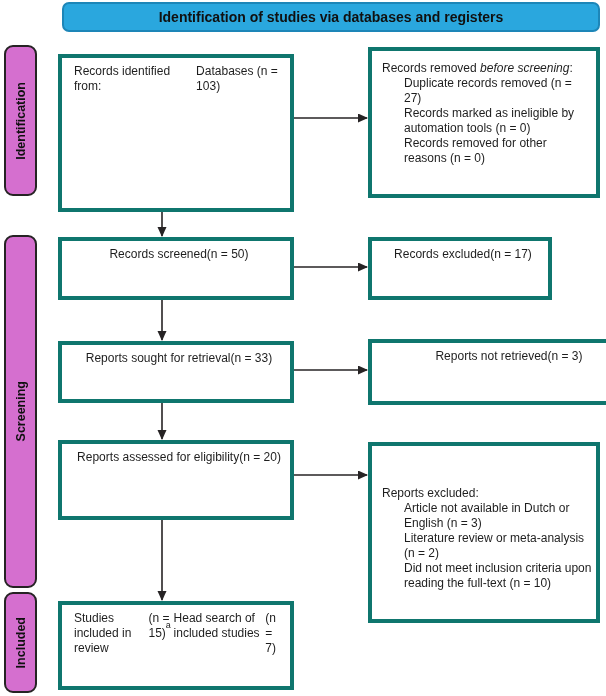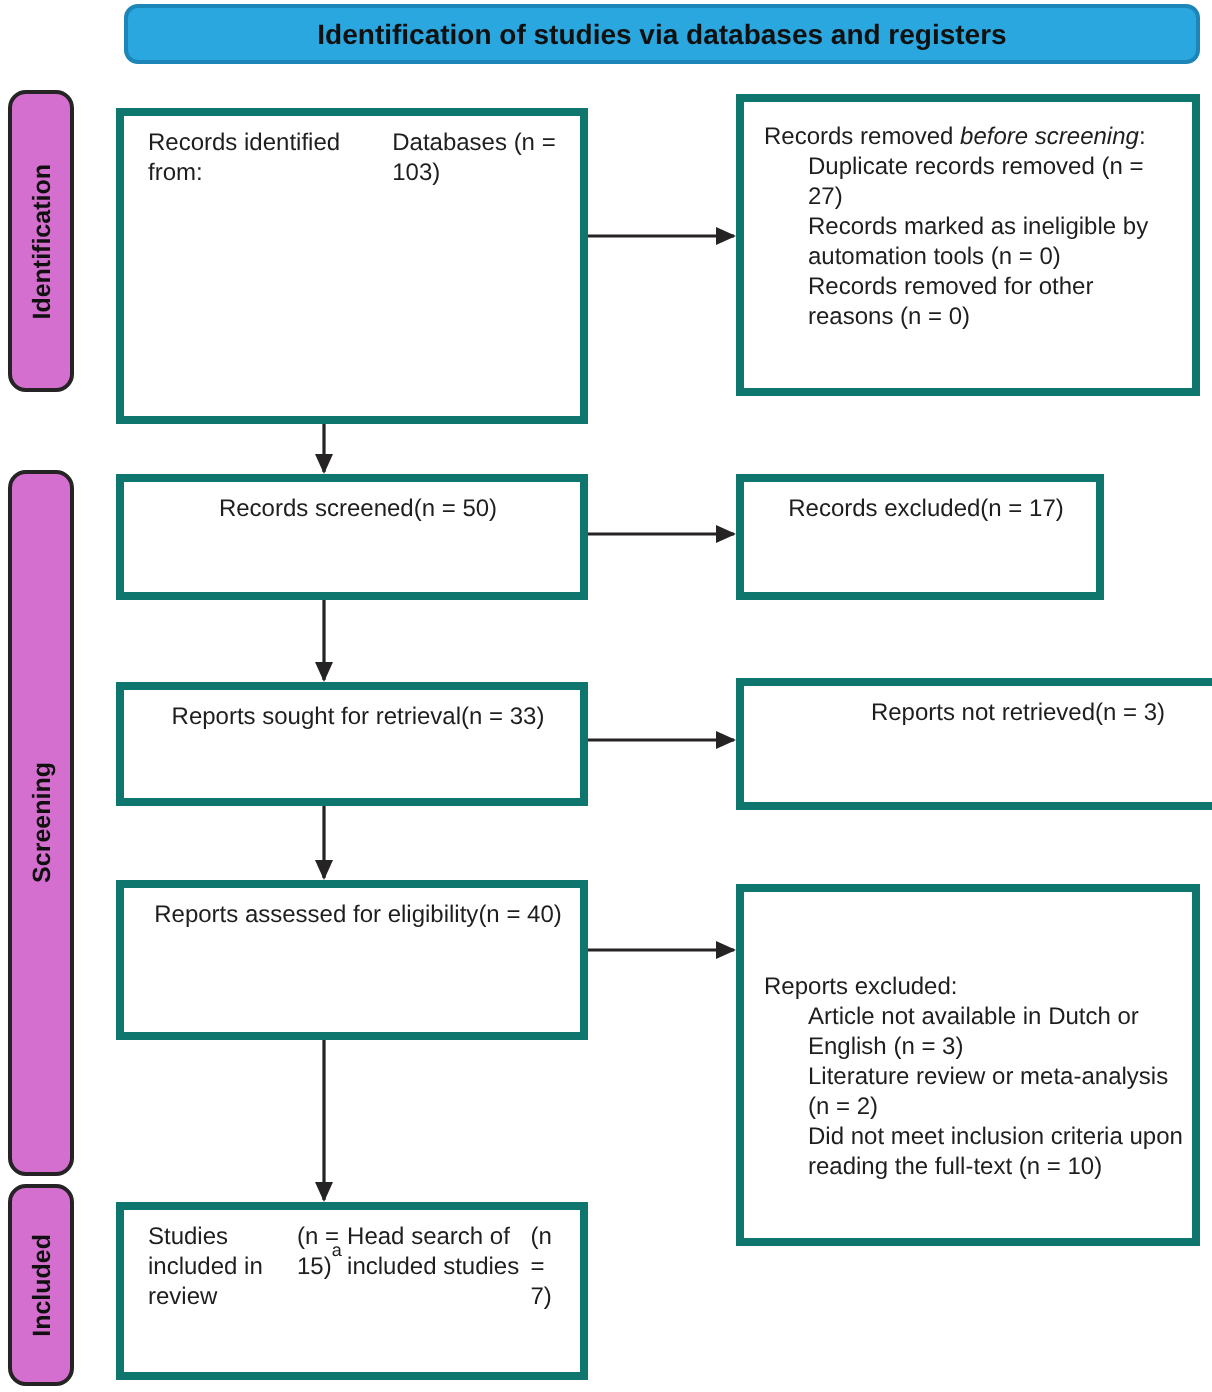--- a/index.html
+++ b/index.html
@@ -115,21 +115,21 @@
     <div>(n = 33)</div>
   </div>
 
   <div class="box left-col" id="box-notretrieved" style="left:368px; width:276px;">
     <div>Reports not retrieved</div>
     <div>(n = 3)</div>
   </div>
 
   <div class="box left-col" id="box-assessed">
     <div>Reports assessed for eligibility</div>
-    <div>(n = 40)</div>
+    <div>(n = 20)</div>
   </div>
 
   <div class="box right-col" id="box-reports-excluded">
     <div>Reports excluded:</div>
     <div class="indent">Article not available in Dutch or English (n = 3)</div>
     <div class="indent">Literature review or meta-analysis (n = 2)</div>
     <div class="indent">Did not meet inclusion criteria upon reading the full-text (n = 10)</div>
   </div>
 
   <div class="box left-col" id="box-included">

